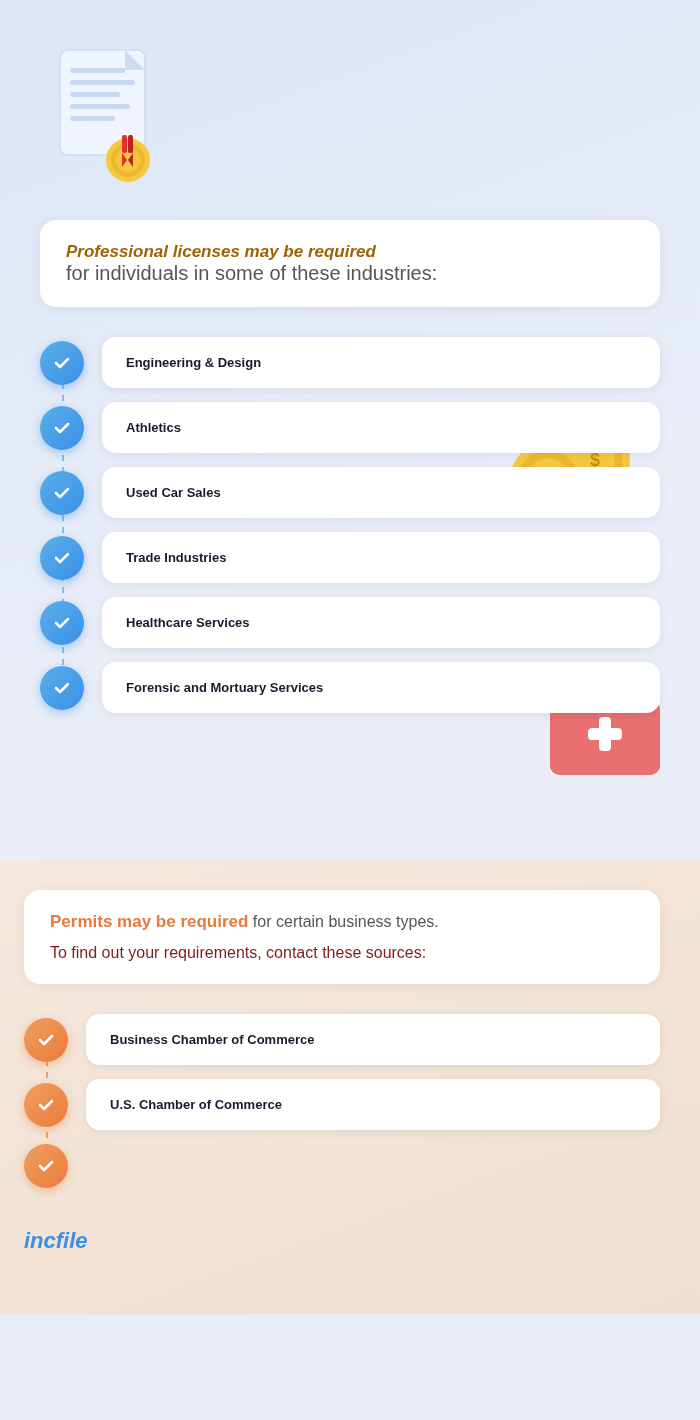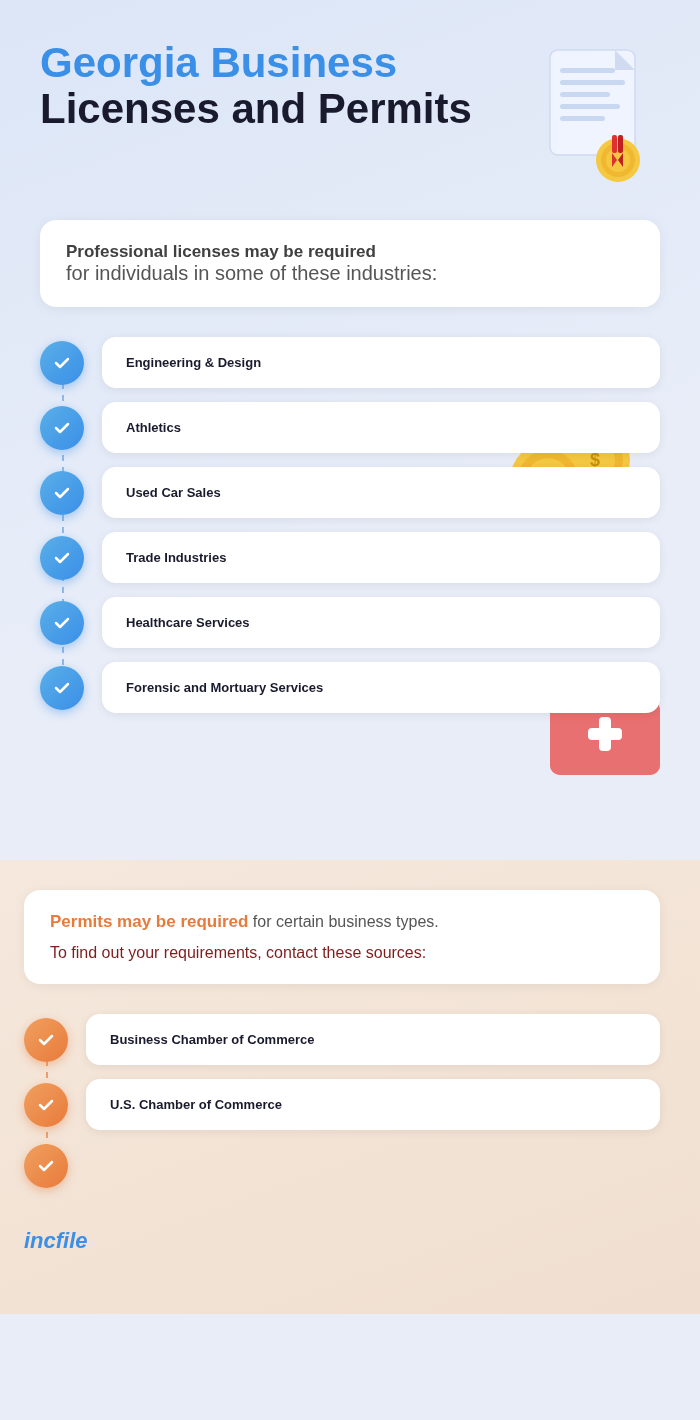--- a/index.html
+++ b/index.html
@@ -56,23 +56,24 @@
 
     .info-card {
       background: white;
       border-radius: 16px;
       padding: 22px 26px;
       margin-bottom: 30px;
       box-shadow: 0 2px 12px rgba(0,0,0,0.06);
     }
 
     .info-card .highlight {
-      color: #404040;
+      color: #a16207;
       font-weight: 700;
       font-size: 17px;
+      font-style: italic;
     }
 
     .info-card .subtitle {
       color: #555;
       font-size: 20px;
     }
 
     .checklist {
       display: flex;
       flex-direction: column;
@@ -227,24 +228,20 @@
       font-weight: 700;
       color: #3a8fe8;
       font-style: italic;
     }
   </style>
 </head>
 <body>
 
 <div class="top-section">
   <div class="header-area">
-    <div class="title-block">
-      <div class="title-line1">Georgia Business</div>
-      <div class="title-line2">Licenses and Permits</div>
-    </div>
     <div class="certificate-icon">
       <svg class="cert-svg" viewBox="0 0 130 150" fill="none" xmlns="http://www.w3.org/2000/svg">
 
         <rect x="20" y="10" width="85" height="105" rx="8" fill="#f0f4ff" stroke="#d0daf0" stroke-width="1.5"></rect>
         <rect x="30" y="28" width="55" height="5" rx="2.5" fill="#c8d8f0"></rect>
         <rect x="30" y="40" width="65" height="5" rx="2.5" fill="#c8d8f0"></rect>
         <rect x="30" y="52" width="50" height="5" rx="2.5" fill="#c8d8f0"></rect>
         <rect x="30" y="64" width="60" height="5" rx="2.5" fill="#c8d8f0"></rect>
         <rect x="30" y="76" width="45" height="5" rx="2.5" fill="#c8d8f0"></rect>
 

